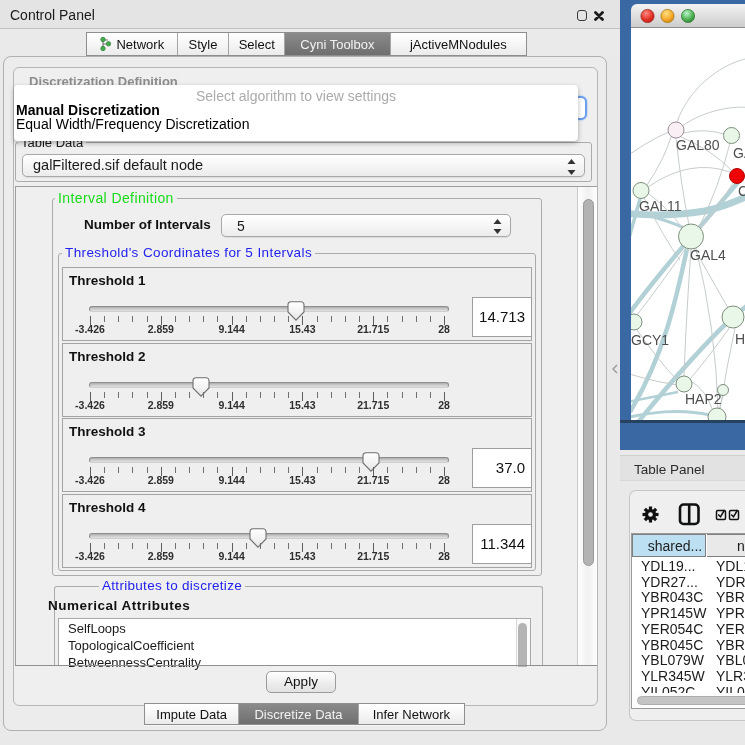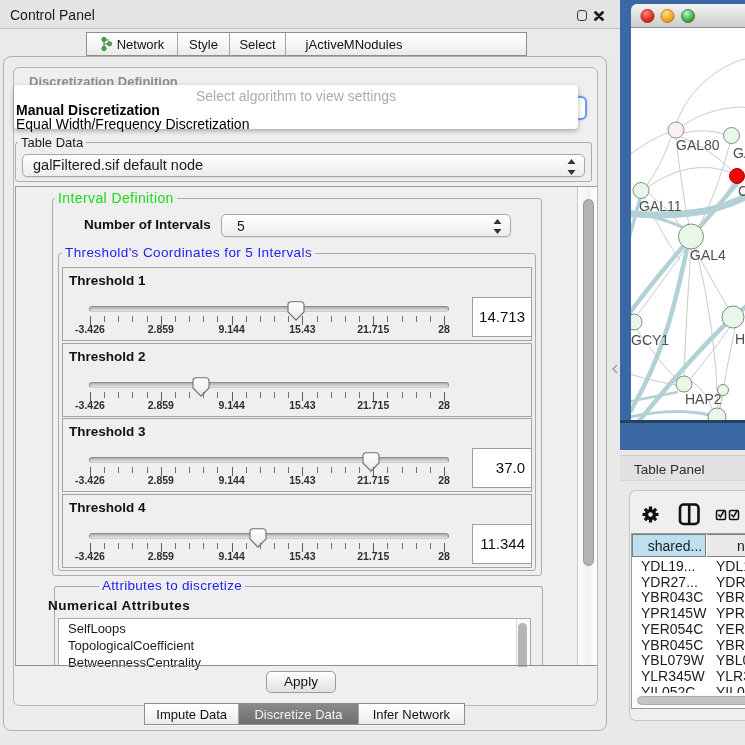--- a/index.html
+++ b/index.html
@@ -33,40 +33,41 @@
 
 <div class="seg" style="left:86px;top:32px;width:441px;height:24px;">
   <div class="s" style="width:91px;"><svg width="13" height="14" viewBox="0 0 13 14" style="margin-right:4px;">
         <path d="M4 3 L4 11 M4 7 L9 7 M4 3 L9 3" stroke="#777" stroke-width="1.2" fill="none"></path>
         <circle cx="4" cy="2.5" r="2.2" fill="#44AD4B" stroke="#2c7a33" stroke-width="0.7"></circle>
         <circle cx="9.5" cy="6.8" r="2.2" fill="#44AD4B" stroke="#2c7a33" stroke-width="0.7"></circle>
         <circle cx="4" cy="11.5" r="2.2" fill="#44AD4B" stroke="#2c7a33" stroke-width="0.7"></circle>
       </svg>Network</div>
   <div class="s" style="width:52px;">Style</div>
   <div class="s" style="width:56px;">Select</div>
+  <div class="s sel" style="width:106px;">Cyni Toolbox</div>
   <div class="s" style="width:136px;">jActiveMNodules</div>
 </div>
 
 <div class="abs" style="left:3px;top:56px;width:604px;height:675px;background:#ECECEC;border:1px solid #B0B0B0;border-radius:8px;"></div>
 <div class="abs" style="left:13px;top:67px;width:585px;height:639px;background:#EFEFEF;border:1px solid #B6B6B6;border-radius:6px;"></div>
 
 <div class="abs" style="left:29px;top:74px;font-size:13px;font-weight:bold;color:#8d8d8d;">Discretization Definition</div>
 <div class="abs" style="left:561px;top:96px;width:26px;height:24px;background:#fff;border:2px solid #6D9EEB;border-radius:6px;box-shadow:0 0 2px #86B3F7;"></div>
 
 <div class="groupbox" style="left:15px;top:142px;width:577px;height:40px;"></div>
 <div class="grouptitle" style="left:18px;top:136px;font-size:13px;color:#1a1a1a;">Table Data</div>
 <div class="combo" style="left:22px;top:154px;width:563px;height:23px;">
   <div class="ctext" style="line-height:20px;font-size:14.5px;">galFiltered.sif default node</div>
   <svg style="position:absolute;right:8px;top:4px;" width="9" height="16" viewBox="0 0 9 16">
       <path d="M4.5 0 L8.5 5 L0.5 5 Z" fill="#333"></path>
       <path d="M4.5 16 L8.5 11 L0.5 11 Z" fill="#333"></path>
     </svg>
 </div>
 
-<div class="abs" style="left:14px;top:85px;width:564px;height:44px;background:#fff;border-radius:4px;box-shadow:0 2px 5px rgba(0,0,0,0.3);z-index:30;">
+<div class="abs" style="left:14px;top:85px;width:564px;height:56px;background:#fff;border-radius:4px;box-shadow:0 2px 5px rgba(0,0,0,0.3);z-index:30;">
   <div style="position:absolute;left:0;top:3px;width:100%;text-align:center;font-size:14px;color:#ABABAB;">Select algorithm to view settings</div>
   <div style="position:absolute;left:2px;top:17px;font-size:14px;font-weight:bold;color:#000;">Manual Discretization</div>
   <div style="position:absolute;left:2px;top:31px;font-size:14px;color:#000;">Equal Width/Frequency Discretization</div>
 </div>
 
 <div class="abs" style="left:15px;top:186px;width:582px;height:480px;border:1px solid #9E9E9E;"></div>
 <div class="abs" style="left:577px;top:187px;width:20px;height:478px;background:linear-gradient(to right,#FDFDFD,#F1F1F1 55%,#FFFFFF);border-left:1px solid #C9C9C9;"></div>
 <div class="abs" style="left:583px;top:199px;width:11px;height:367px;background:#B3B3B3;border:1px solid #999;border-radius:6px;"></div>
 
 <div class="groupbox" style="left:52px;top:198px;width:490px;height:378px;"></div>

